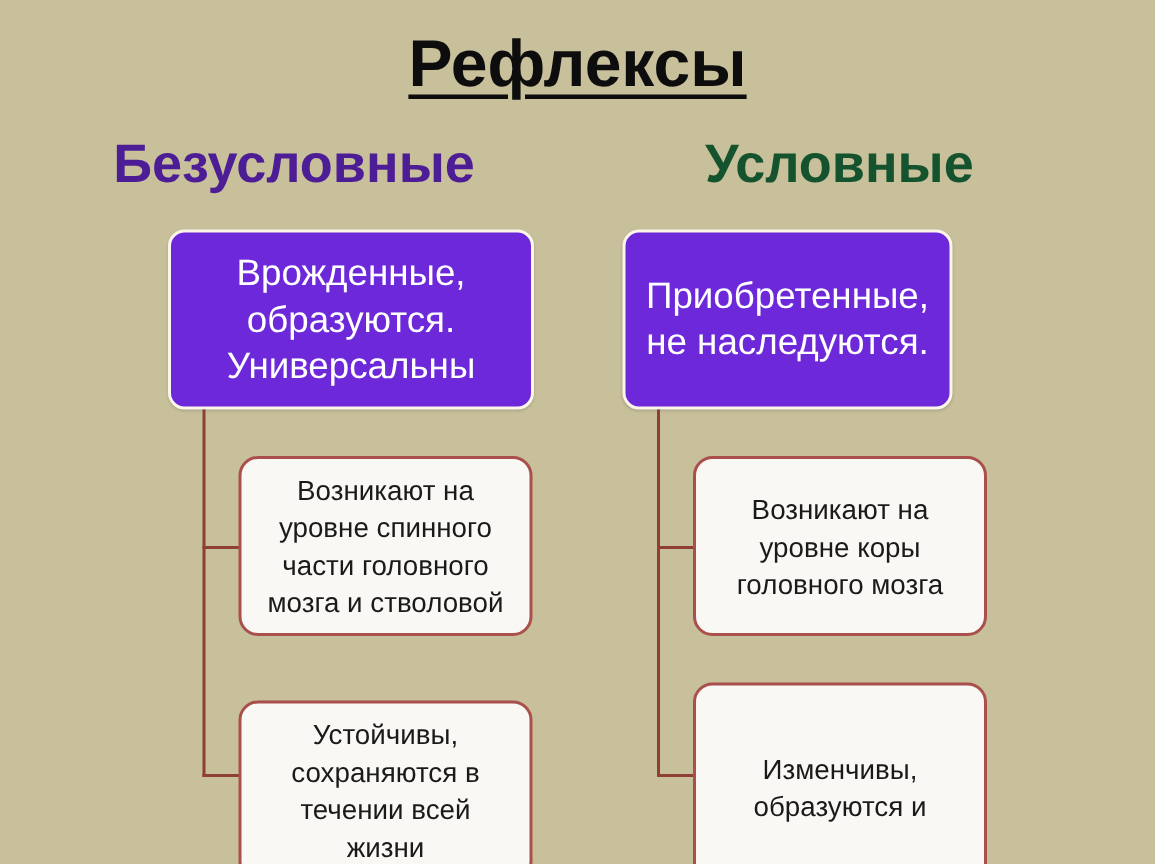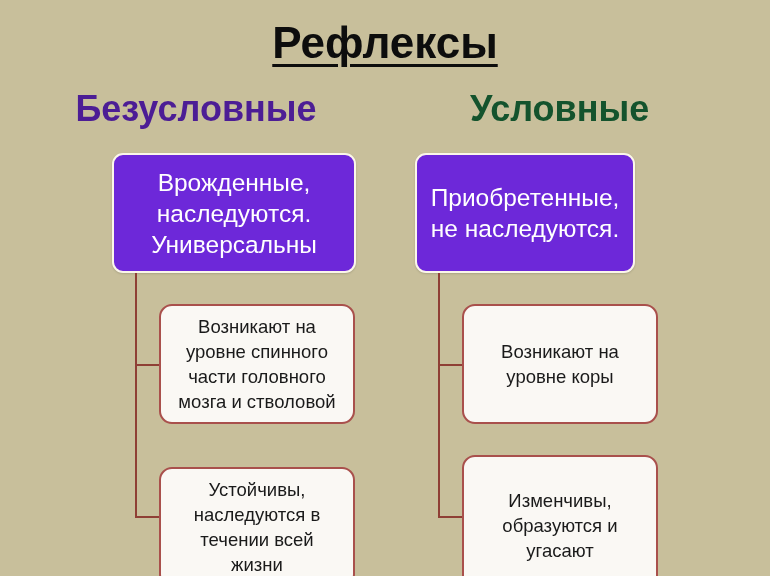--- a/index.html
+++ b/index.html
@@ -46,64 +46,64 @@
 <body>
 
 <div class="title"><span>Рефлексы</span></div>
 
 <div class="head left">Безусловные</div>
 <div class="head right">Условные</div>
 
 <div class="main-box left">
   <div>
     <div>Врожденные,</div>
-    <div>наследуются.</div>
+    <div>образуются.</div>
     <div>Универсальны</div>
   </div>
 </div>
 
 <div class="vline" style="left:135px; top:273px; height:245px;"></div>
 <div class="hline" style="left:135px; top:364px; width:26px;"></div>
 <div class="hline" style="left:135px; top:516px; width:26px;"></div>
 
 <div class="sub-box" style="left:159px; top:304px; height:120px;">
   <div>
     <div>Возникают на</div>
     <div>уровне спинного</div>
     <div>части головного</div>
     <div>мозга и стволовой</div>
   </div>
 </div>
 
 <div class="sub-box" style="left:159px; top:455px; height:120px;margin-top:12px;">
   <div>
     <div>Устойчивы,</div>
-    <div>наследуются в</div>
+    <div>сохраняются в</div>
     <div>течении всей</div>
     <div>жизни</div>
   </div>
 </div>
 
 <div class="main-box right">
   <div>
     <div>Приобретенные,</div>
     <div>не наследуются.</div>
   </div>
 </div>
 
 <div class="vline" style="left:438px; top:273px; height:245px;"></div>
 <div class="hline" style="left:438px; top:364px; width:26px;"></div>
 <div class="hline" style="left:438px; top:516px; width:26px;"></div>
 
 <div class="sub-box" style="left:462px; top:304px; height:120px;">
   <div>
     <div>Возникают на</div>
     <div>уровне коры</div>
+    <div>головного мозга</div>
   </div>
 </div>
 
 <div class="sub-box" style="left:462px; top:455px; height:140px;">
   <div>
     <div>Изменчивы,</div>
     <div>образуются и</div>
-    <div>угасают</div>
   </div>
 </div>
 
 </body></html>

